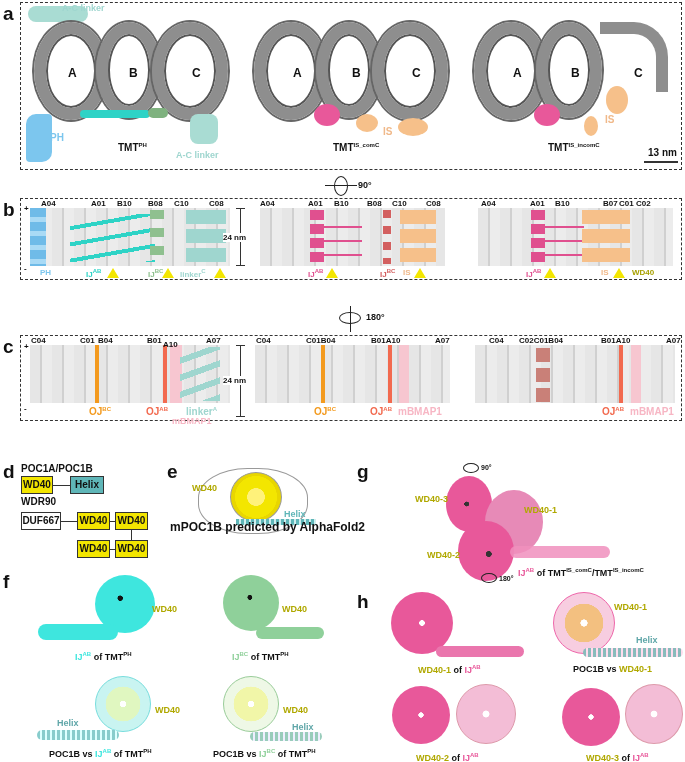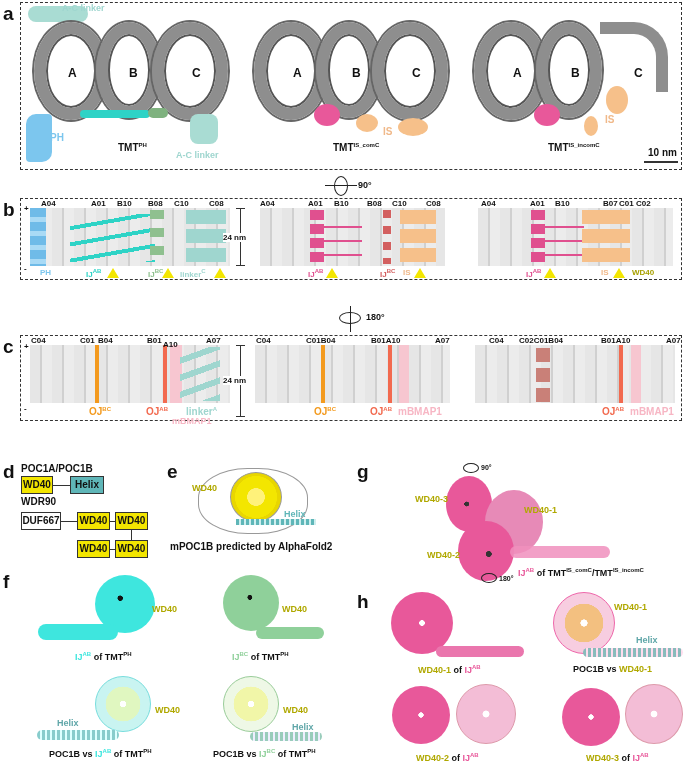--- a/index.html
+++ b/index.html
@@ -61,21 +61,21 @@
   <div class="ring" style="left:536px;top:22px;width:66px;height:96px"></div>
   <div class="abs" style="left:600px;top:22px;width:68px;height:70px;border:12px solid #8e8e8e;border-left:none;border-bottom:none;border-radius:0 50% 0 0"></div>
   <div class="lbl" style="left:513px;top:66px;font-size:12px">A</div>
   <div class="lbl" style="left:571px;top:66px;font-size:12px">B</div>
   <div class="lbl" style="left:634px;top:66px;font-size:12px">C</div>
   <div class="blob" style="left:534px;top:104px;width:26px;height:22px;background:#e8589a"></div>
   <div class="blob" style="left:606px;top:86px;width:22px;height:28px;background:#f6c08a"></div>
   <div class="blob" style="left:584px;top:116px;width:14px;height:20px;background:#f6c08a"></div>
   <div class="sm" style="left:605px;top:114px;color:#f0b98a;font-size:10px">IS</div>
   <div class="lbl" style="left:548px;top:142px"><span>TMT</span><sup>IS_incomC</sup></div>
-  <div class="lbl" style="left:648px;top:147px">10 nm</div>
+  <div class="lbl" style="left:648px;top:147px">13 nm</div>
   <div class="scale" style="left:644px;top:161px;width:34px"></div>
 </div>
 
 <div class="abs" style="left:334px;top:176px;width:14px;height:20px;border:1.5px solid #222;border-radius:50%"></div>
 <div class="abs" style="left:325px;top:185px;width:32px;border-top:1.5px solid #222"></div>
 <div class="sm" style="left:358px;top:180px;font-size:9px">90°</div>
 
 <div class="plabel" style="left:3px;top:199px">b</div>
 <div class="dbox" style="left:20px;top:198px;width:662px;height:82px"></div>
 <div class="sm" style="left:24px;top:204px">+</div>
@@ -206,21 +206,21 @@
 <div class="dom" style="left:77px;top:540px;width:33px;background:#f3e600">WD40</div>
 <div class="abs" style="left:110px;top:549px;width:5px;border-top:1.3px solid #333"></div>
 <div class="dom" style="left:115px;top:540px;width:33px;background:#f3e600">WD40</div>
 
 <div class="plabel" style="left:167px;top:461px">e</div>
 <div class="blob" style="left:230px;top:472px;width:52px;height:50px;background:radial-gradient(circle,#fff27a 0 25%,#f3e600 26% 60%,#e8d600 61%);border:1px solid #999"></div>
 <div class="abs" style="left:198px;top:468px;width:110px;height:66px;border:1px solid #999;border-radius:45%"></div>
 <div class="abs" style="left:236px;top:519px;width:80px;height:6px;background:repeating-linear-gradient(90deg,#5fb6b8 0 3px,#cfeeee 3px 5px)"></div>
 <div class="sm" style="left:192px;top:483px;color:#b0a800;font-size:9px">WD40</div>
 <div class="sm" style="left:284px;top:509px;color:#5fb6b8;font-size:9px">Helix</div>
-<div class="lbl" style="left:170px;top:541px;font-size:10px">mPOC1B predicted by AlphaFold2</div>
+<div class="lbl" style="left:170px;top:520px;font-size:12px">mPOC1B predicted by AlphaFold2</div>
 
 <div class="plabel" style="left:3px;top:571px">f</div>
 
 <div class="blob" style="left:95px;top:575px;width:60px;height:58px;background:radial-gradient(circle at 42% 40%,#111 0 5%,#3ee6de 6%)"></div>
 <div class="abs" style="left:38px;top:624px;width:80px;height:16px;background:#3ee6de;border-radius:8px"></div>
 <div class="sm" style="left:152px;top:604px;color:#b0a800;font-size:9px">WD40</div>
 <div class="lbl" style="left:75px;top:651px;font-size:9px"><span style="color:#3ee6de">IJ</span><sup style="color:#3ee6de">AB</sup><span> of TMT</span><sup>PH</sup></div>
 
 <div class="blob" style="left:223px;top:575px;width:56px;height:56px;background:radial-gradient(circle at 48% 40%,#111 0 5%,#8fd09a 6%)"></div>
 <div class="abs" style="left:256px;top:627px;width:68px;height:12px;background:#8fd09a;border-radius:6px"></div>

